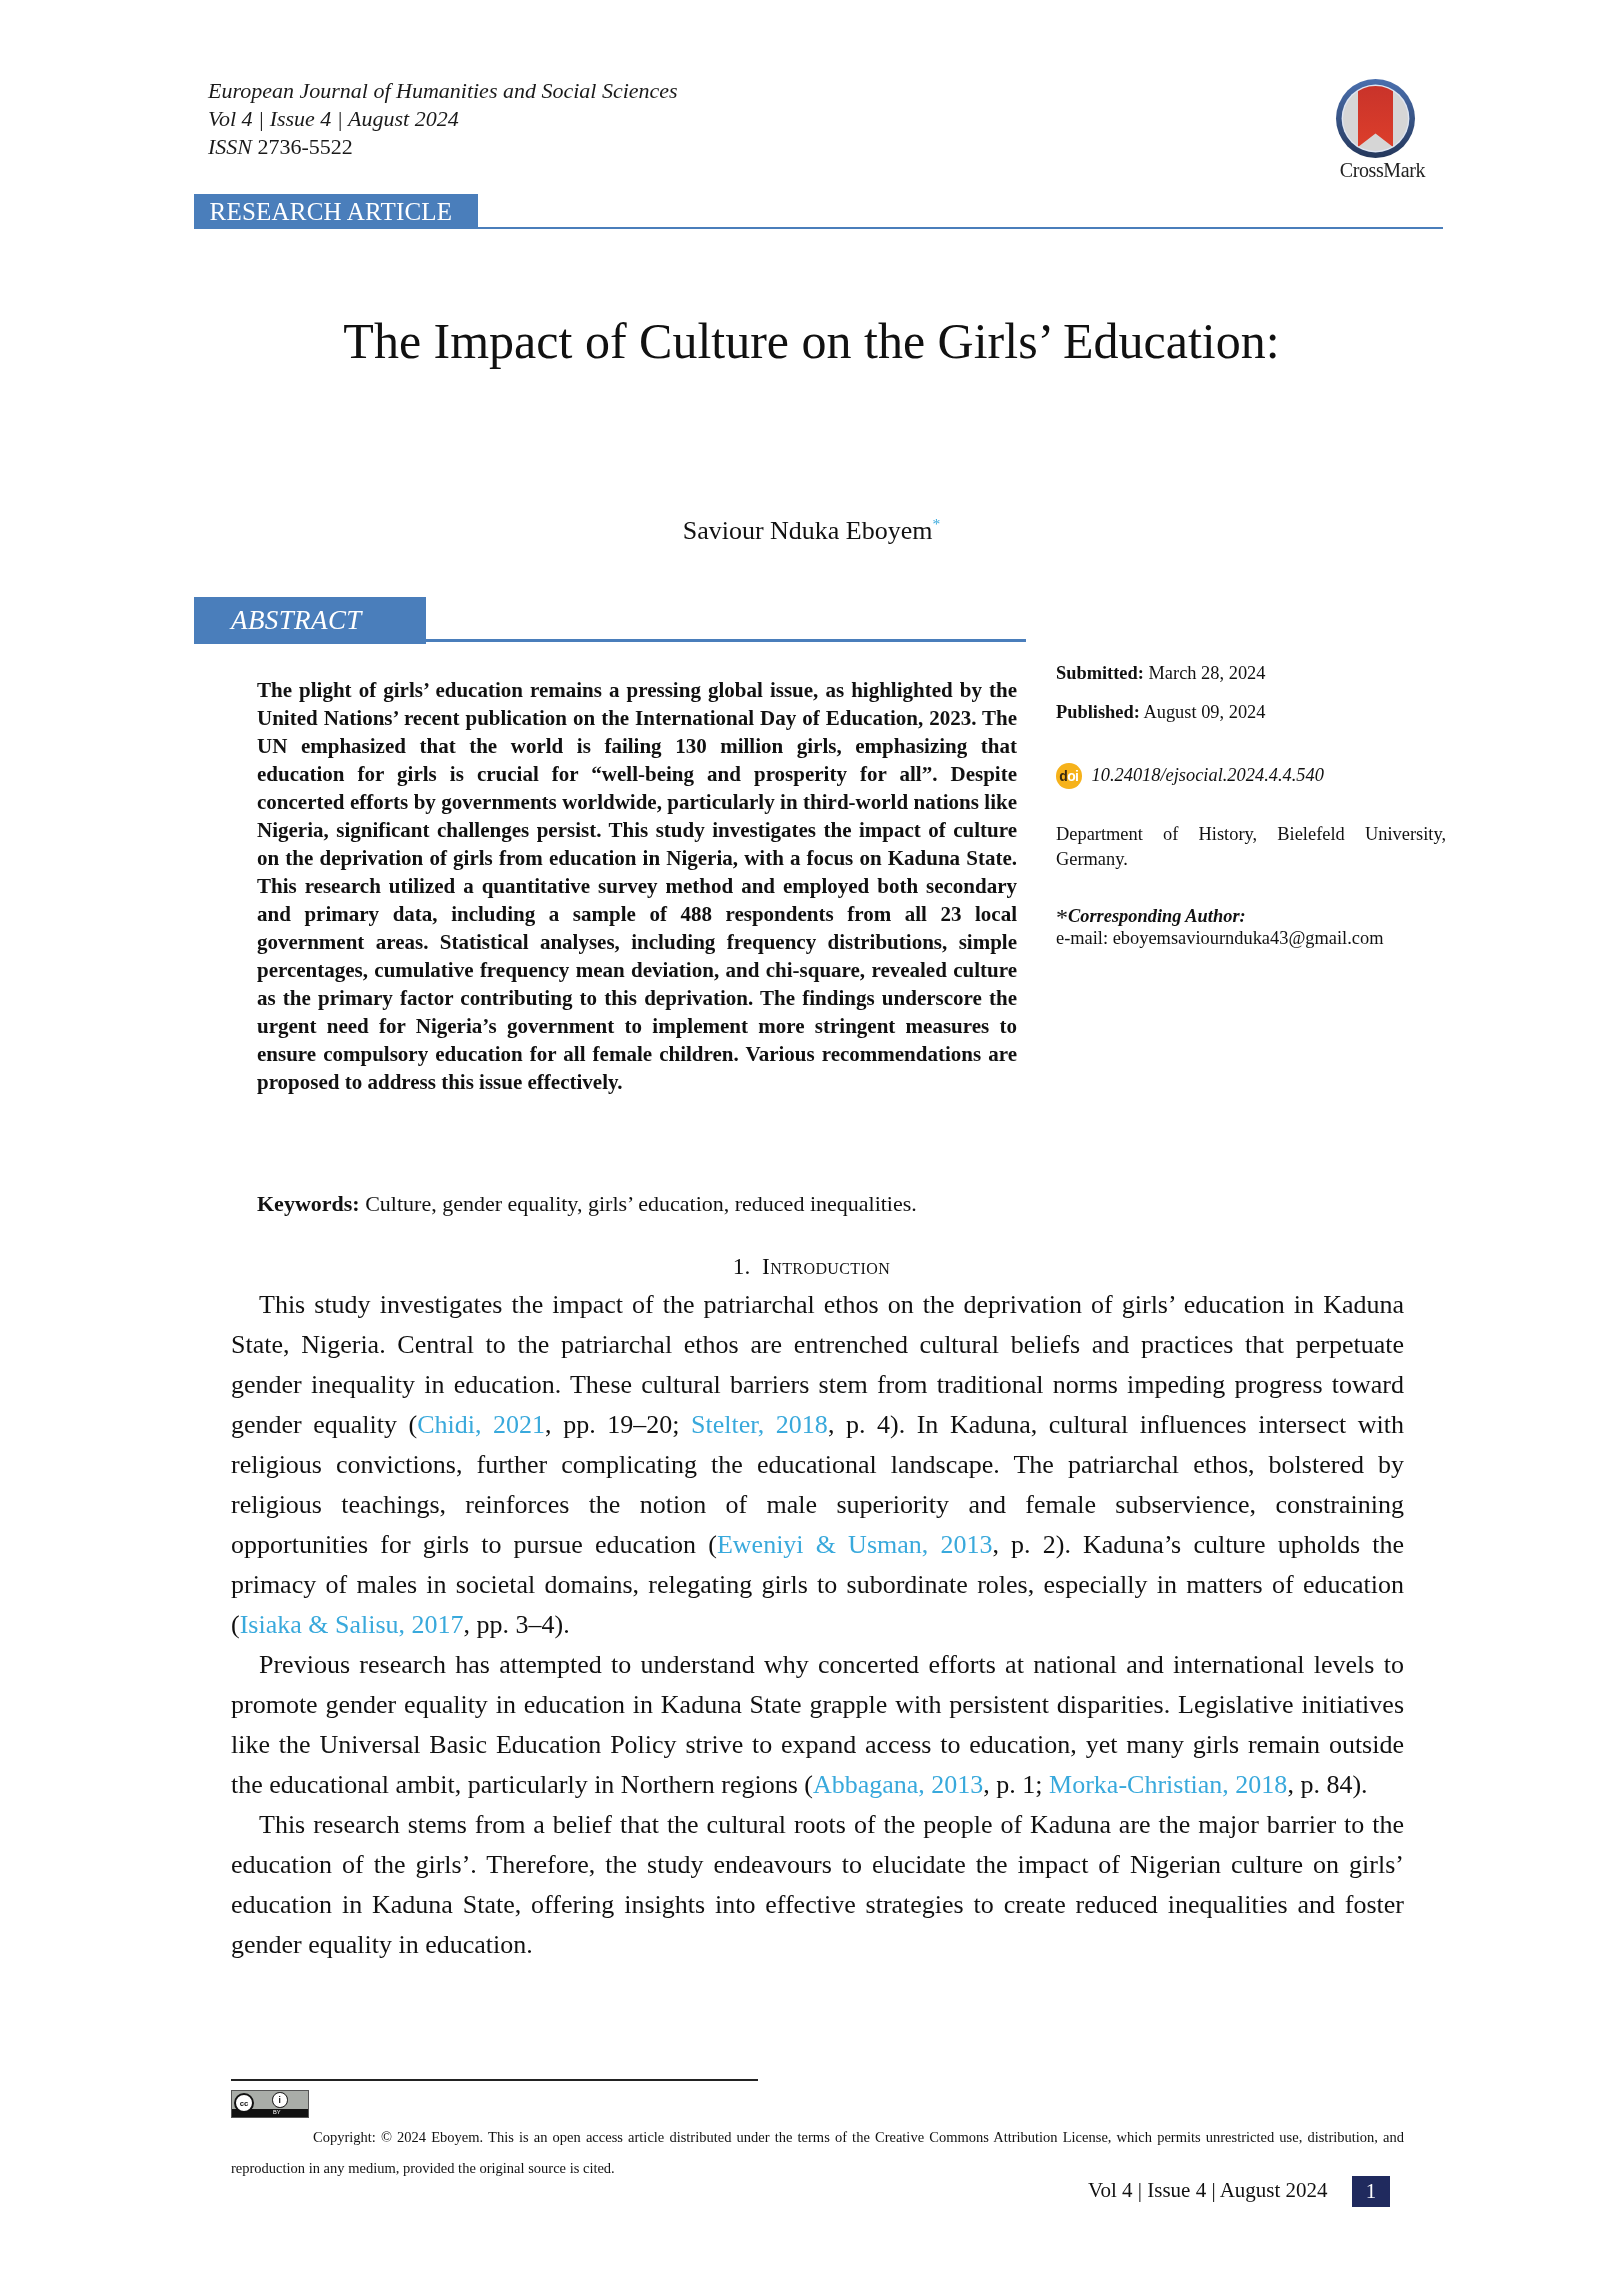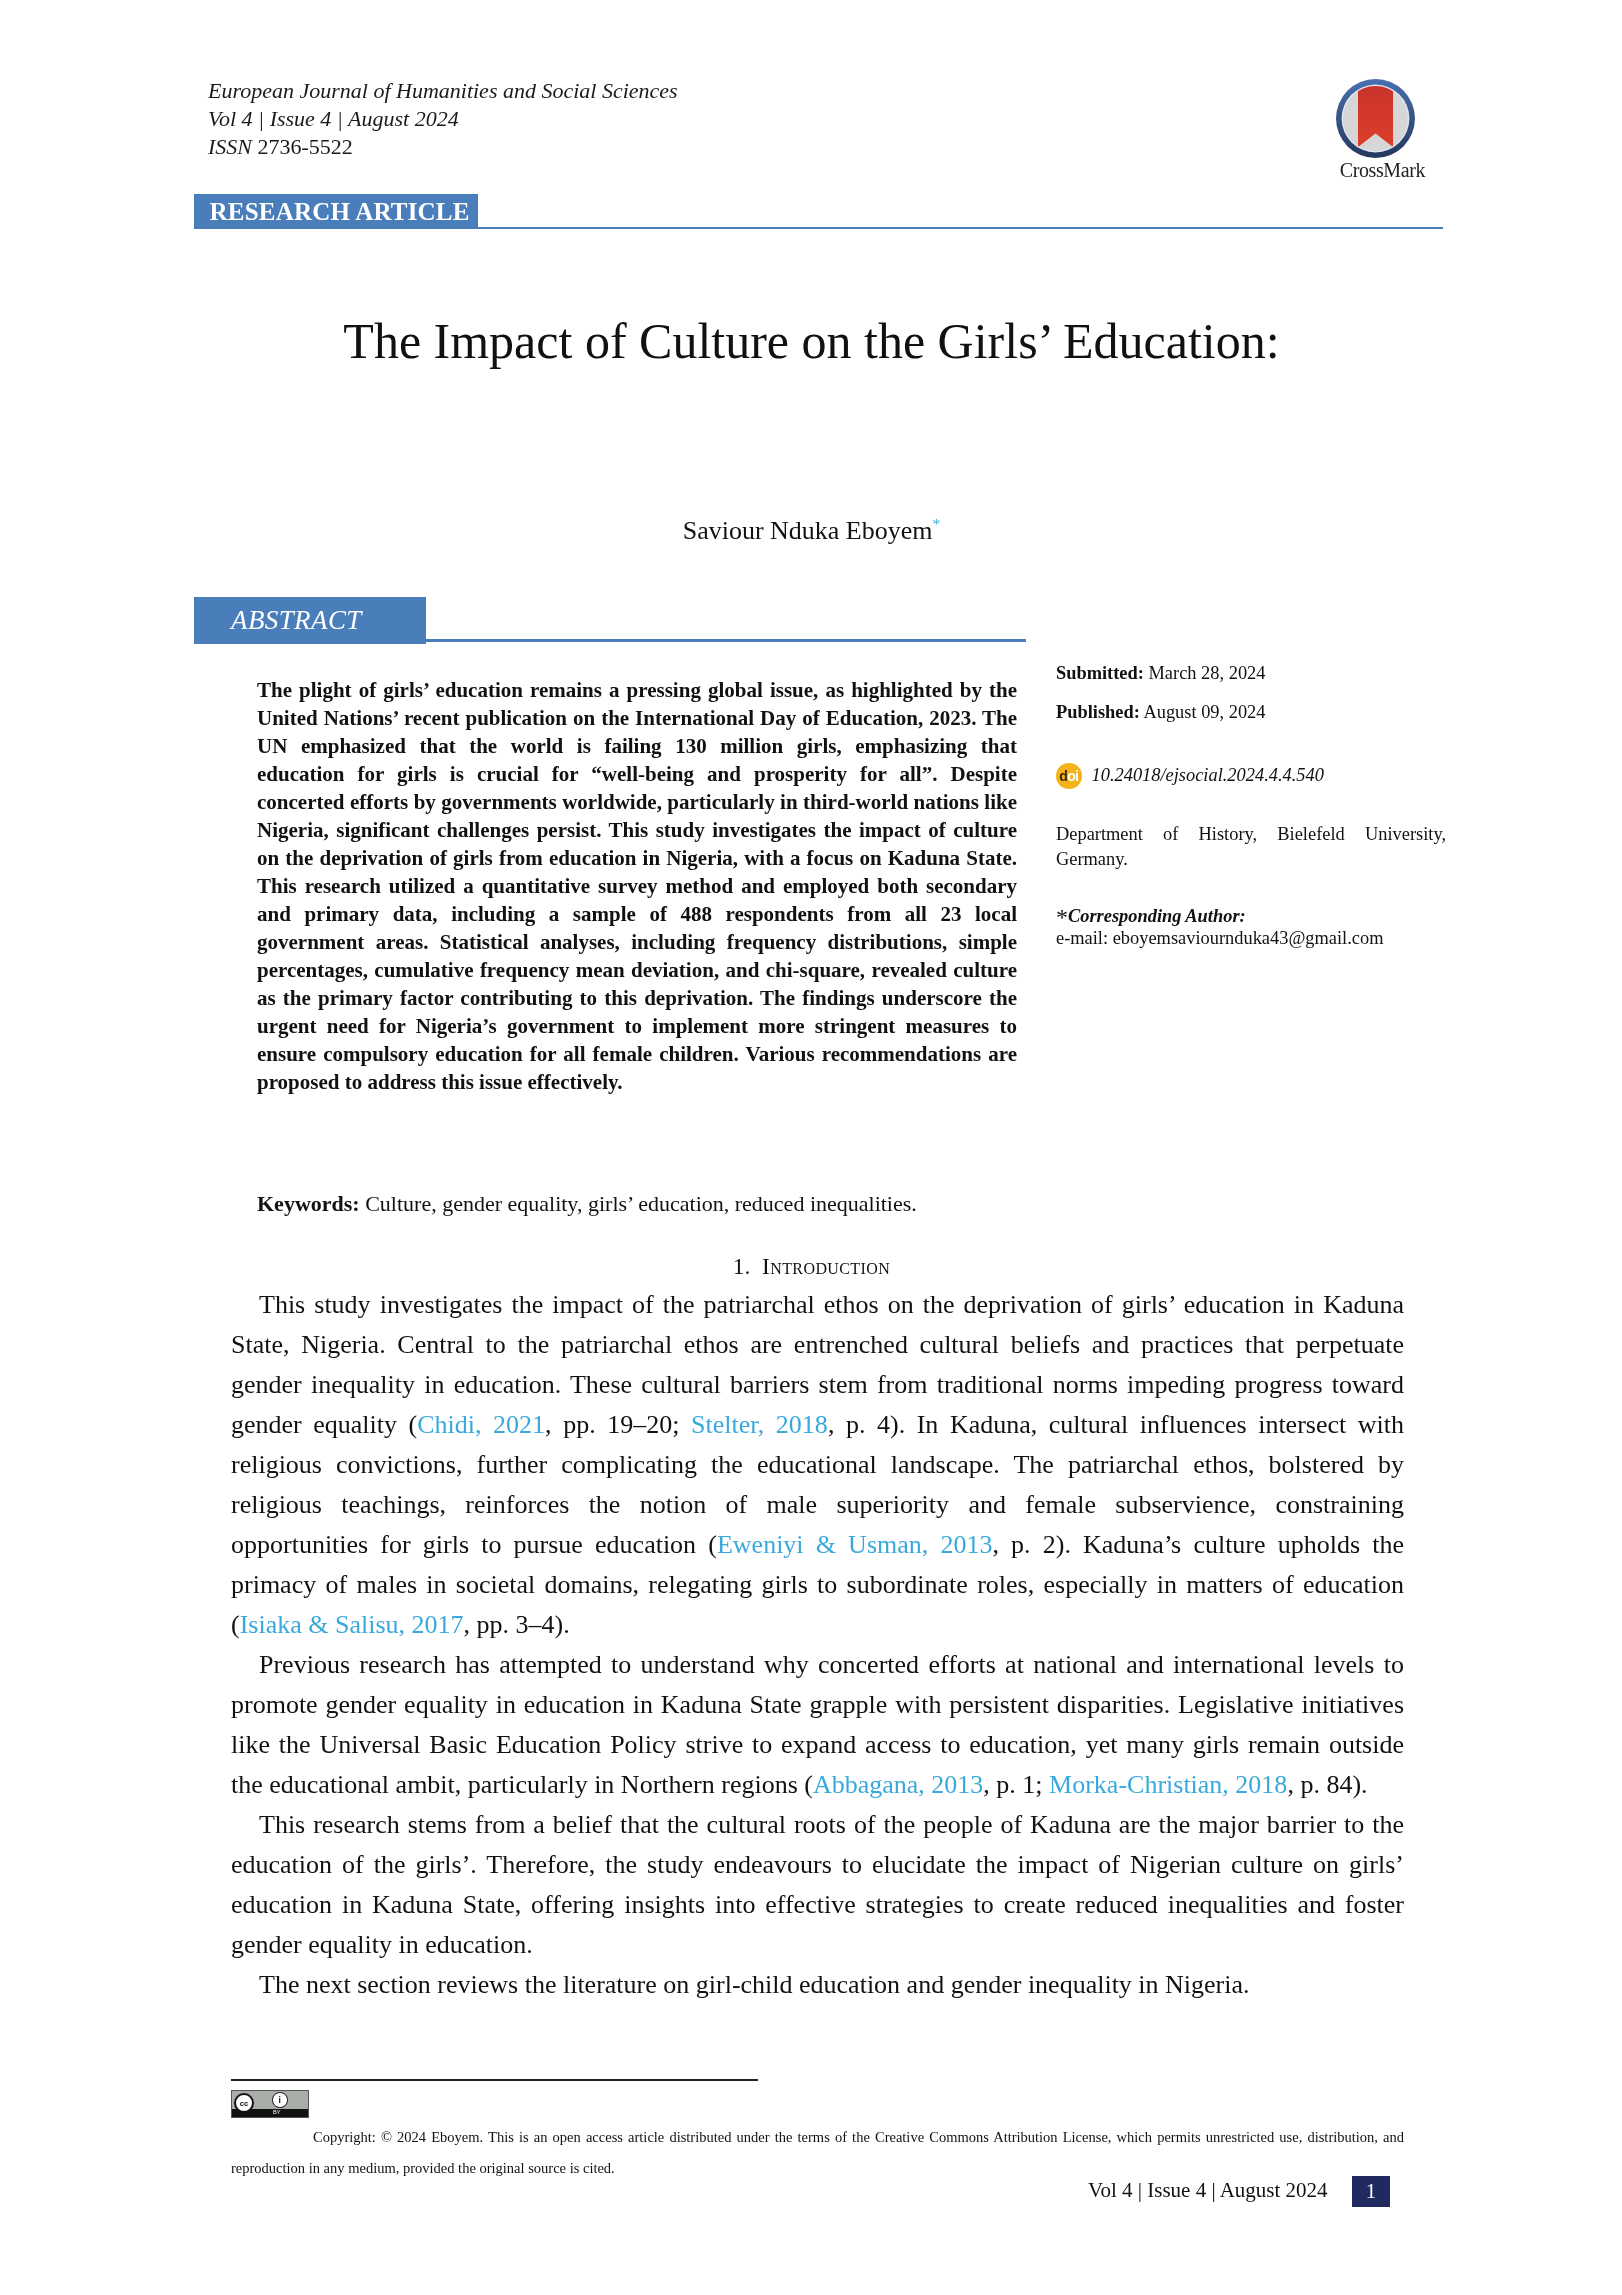--- a/index.html
+++ b/index.html
@@ -18,21 +18,21 @@
   .crossmark .logo .inner { position: absolute; left: 7px; top: 7px; width: 65px; height: 65px;
         border-radius: 50%; background: #d6d6d6; box-shadow: 0 0 0 1.4px #dfe6f3; overflow: hidden; }
   .crossmark .ribbon { position: absolute; left: 15px; top: 0; width: 35px; height: 61px;
         background: linear-gradient(#c9332a, #dc3e2b);
         clip-path: polygon(0 0, 100% 0, 100% 100%, 50% 78%, 0 100%); }
   .crossmark .cm-label { font-size: 20px; margin-top: 1.4px; color: #222; letter-spacing: -0.4px; }
 
   
   .tab-box { background: #4a7ebb; color: #fff; }
   .research-tab { left: 194px; top: 194px; width: 284px; height: 35px; font-size: 25px;
-        line-height: 35px; padding-left: 15.6px; box-sizing: border-box; letter-spacing: 0.2px; font-weight: bold; }
+        line-height: 35px; padding-left: 15.6px; box-sizing: border-box; letter-spacing: 0.2px; }
   .header-rule { left: 194px; top: 227px; width: 1249px; height: 2.1px; background: #4a7ebb; }
 
   
   .title { left: 142px; width: 1339px; top: 312px; text-align: center; font-size: 50px; line-height: 59px; color: #111; }
   .author { left: 142px; width: 1339px; top: 493px; text-align: center; font-size: 26px; color: #111; margin-top: 22px; }
   .author .star { color: #39a9dc; font-size: 15.6px; vertical-align: super; }
 
   
   .abstract-tab { left: 194px; top: 597px; width: 232px; height: 47px; font-size: 27px; font-style: italic;
         line-height: 47px; padding-left: 37px; box-sizing: border-box; letter-spacing: 0.4px; }
@@ -146,21 +146,20 @@
 </div>
 
 <div class="abs section-heading">
   <span>1.</span>&nbsp;&nbsp;<span class="sc">Introduction</span>
 </div>
 
 <div class="abs body-text">
   <p><span>This study investigates the impact of the patriarchal ethos on the deprivation of girls’ education in Kaduna State, Nigeria. Central to the patriarchal ethos are entrenched cultural beliefs and practices that perpetuate gender inequality in education. These cultural barriers stem from traditional norms impeding progress toward gender equality (</span><span class="cite">Chidi, 2021</span><span>, pp. 19–20; </span><span class="cite">Stelter, 2018</span><span>, p. 4). In Kaduna, cultural influences intersect with religious convictions, further complicating the educational landscape. The patriarchal ethos, bolstered by religious teachings, reinforces the notion of male superiority and female subservience, constraining opportunities for girls to pursue education (</span><span class="cite">Eweniyi &amp; Usman, 2013</span><span>, p. 2). Kaduna’s culture upholds the primacy of males in societal domains, relegating girls to subordinate roles, especially in matters of education (</span><span class="cite">Isiaka &amp; Salisu, 2017</span><span>, pp. 3–4).</span></p>
   <p><span>Previous research has attempted to understand why concerted efforts at national and international levels to promote gender equality in education in Kaduna State grapple with persistent disparities. Legislative initiatives like the Universal Basic Education Policy strive to expand access to education, yet many girls remain outside the educational ambit, particularly in Northern regions (</span><span class="cite">Abbagana, 2013</span><span>, p. 1; </span><span class="cite">Morka-Christian, 2018</span><span>, p. 84).</span></p>
   <p>This research stems from a belief that the cultural roots of the people of Kaduna are the major barrier to the education of the girls’. Therefore, the study endeavours to elucidate the impact of Nigerian culture on girls’ education in Kaduna State, offering insights into effective strategies to create reduced inequalities and foster gender equality in education.</p>
-  <p>The next section reviews the literature on girl-child education and gender inequality in Nigeria.</p>
 </div>
 
 <div class="abs footer-rule"></div>
 <div class="abs license">Copyright: © 2024 Eboyem. This is an open access article distributed under the terms of the Creative Commons Attribution License, which permits unrestricted use, distribution, and reproduction in any medium, provided the original source is cited.</div>
 <div class="abs cc-badge">
   <div class="bar"></div>
   <div class="cc">cc</div>
   <div class="by-icon">i</div>
   <div class="by-text">BY</div>
 </div>

